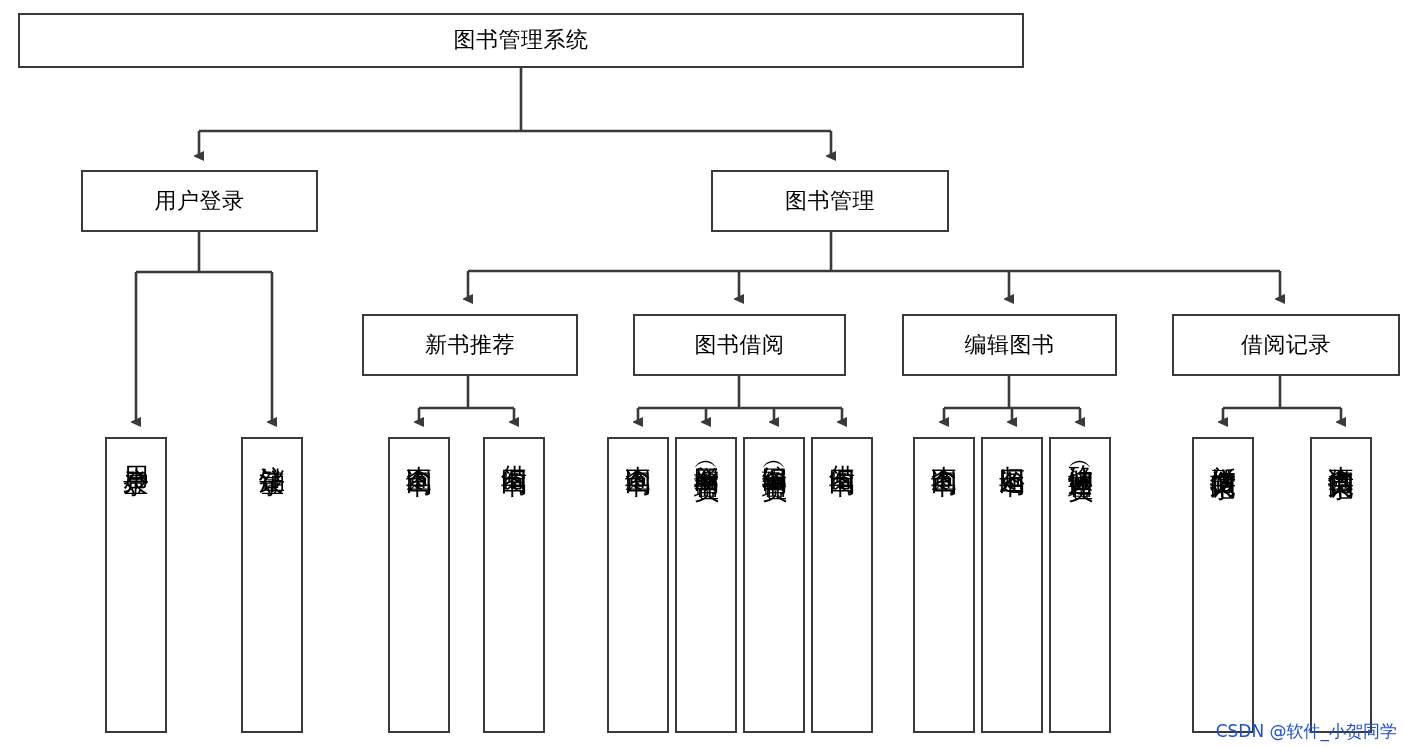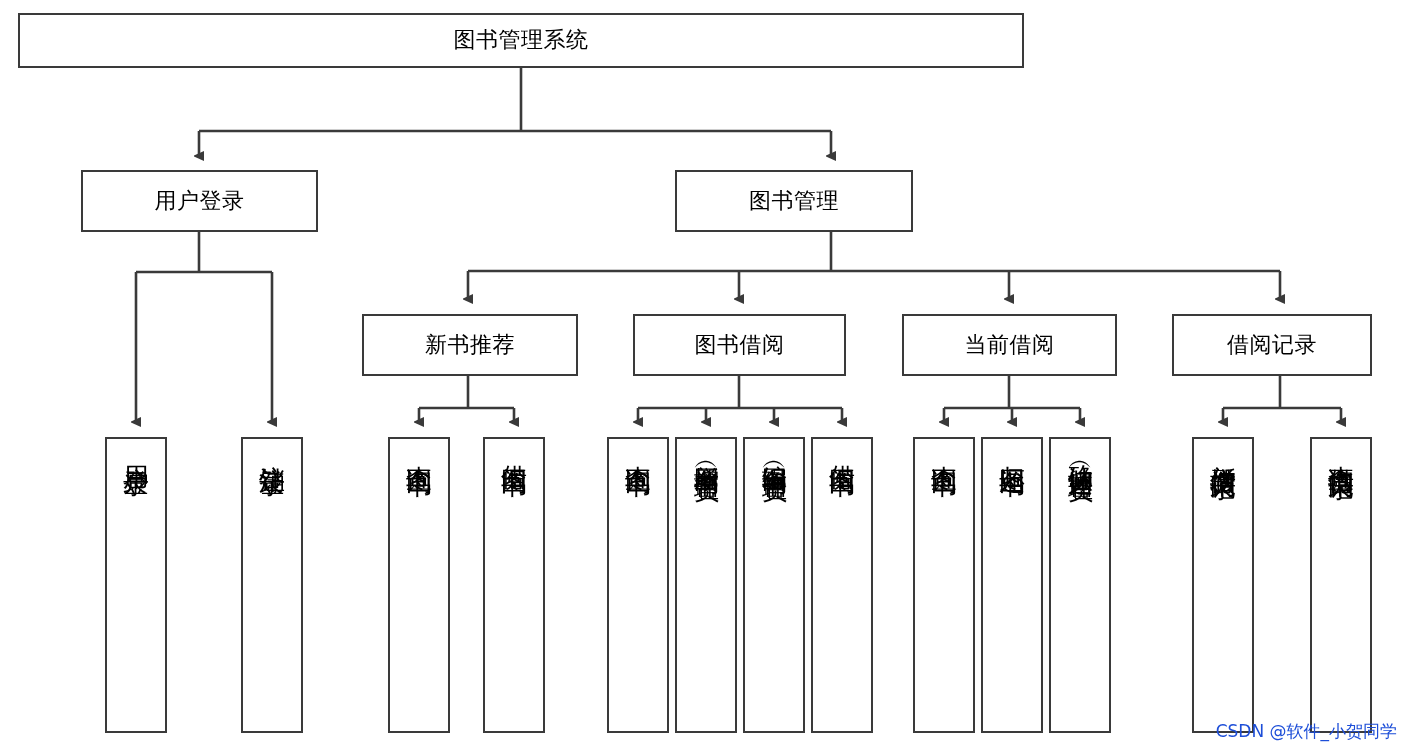--- a/index.html
+++ b/index.html
@@ -123,34 +123,34 @@
     </g>
   </svg>
 
   <div class="node horizontal" style="left:18px; top:13px; width:1006px; height:55px;">
     <span class="label">图书管理系统</span>
   </div>
 
   <div class="node horizontal" style="left:81px; top:170px; width:237px; height:62px;">
     <span class="label">用户登录</span>
   </div>
-  <div class="node horizontal" style="left:675px; top:170px; width:238px; height:62px;">
+  <div class="node horizontal" style="left:711px; top:170px; width:238px; height:62px;">
     <span class="label">图书管理</span>
   </div>
 
   <div class="node horizontal" style="left:362px; top:314px; width:216px; height:62px;">
     <span class="label">新书推荐</span>
   </div>
   <div class="node horizontal" style="left:633px; top:314px; width:213px; height:62px;">
     <span class="label">图书借阅</span>
   </div>
   <div class="node horizontal" style="left:902px; top:314px; width:215px; height:62px;">
-    <span class="label">当前借阅</span>
+    <span class="label">编辑图书</span>
   </div>
-  <div class="node horizontal" style="left:1172px; top:314px; width:200px; height:62px;">
+  <div class="node horizontal" style="left:1172px; top:314px; width:228px; height:62px;">
     <span class="label">借阅记录</span>
   </div>
 
   <div class="node vertical" style="left:105px; top:437px; width:62px; height:296px;">
     <span class="label">用户登录</span>
   </div>
   <div class="node vertical" style="left:241px; top:437px; width:62px; height:296px;">
     <span class="label">注销登录</span>
   </div>
 

